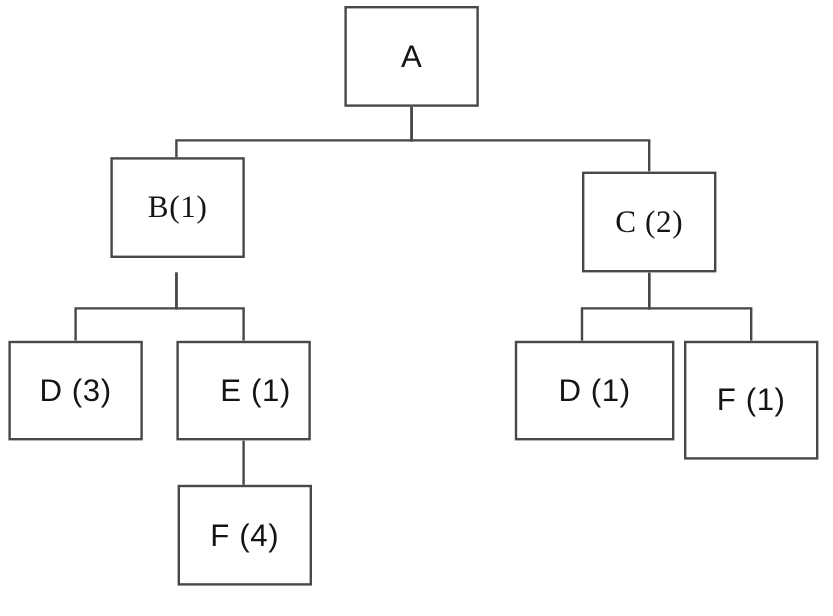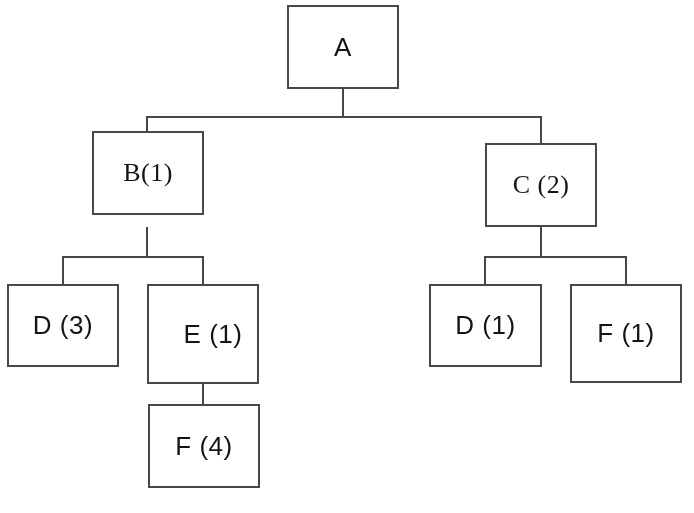--- a/index.html
+++ b/index.html
@@ -38,22 +38,22 @@
     align-items: center;
     justify-content: center;
     font-size: 26px;
     color: #141414;
     letter-spacing: 0.5px;
   }
   .node-a  { left: 287px; top: 5px; }
   .node-b  { left:  92px; top: 131px; font-family: Liberation Serif, serif; }
   .node-c  { left: 485px; top: 143px; font-family: Liberation Serif, serif; }
   .node-d2 { left:   7px; top: 284px; height: 83px; }
-  .node-e1 { left: 147px; top: 284px; height: 100px; padding-left: 20px; }
-  .node-d1 { left: 429px; top: 284px; width: 113px; height: 83px; }
+  .node-e1 { left: 147px; top: 284px; height: 83px; padding-left: 20px; }
+  .node-d1 { left: 429px; top: 284px; width: 133px; height: 83px; }
   .node-f1 { left: 570px; top: 284px; height: 99px; }
   .node-f4 { left: 148px; top: 404px; }
 </style>
 </head>
 <body>
 
 <div class="stage">
 
   <svg class="wires" width="694" height="513" viewBox="0 0 694 513" aria-hidden="true">
     <path d="M343 89 V117 H147 V143"></path>

